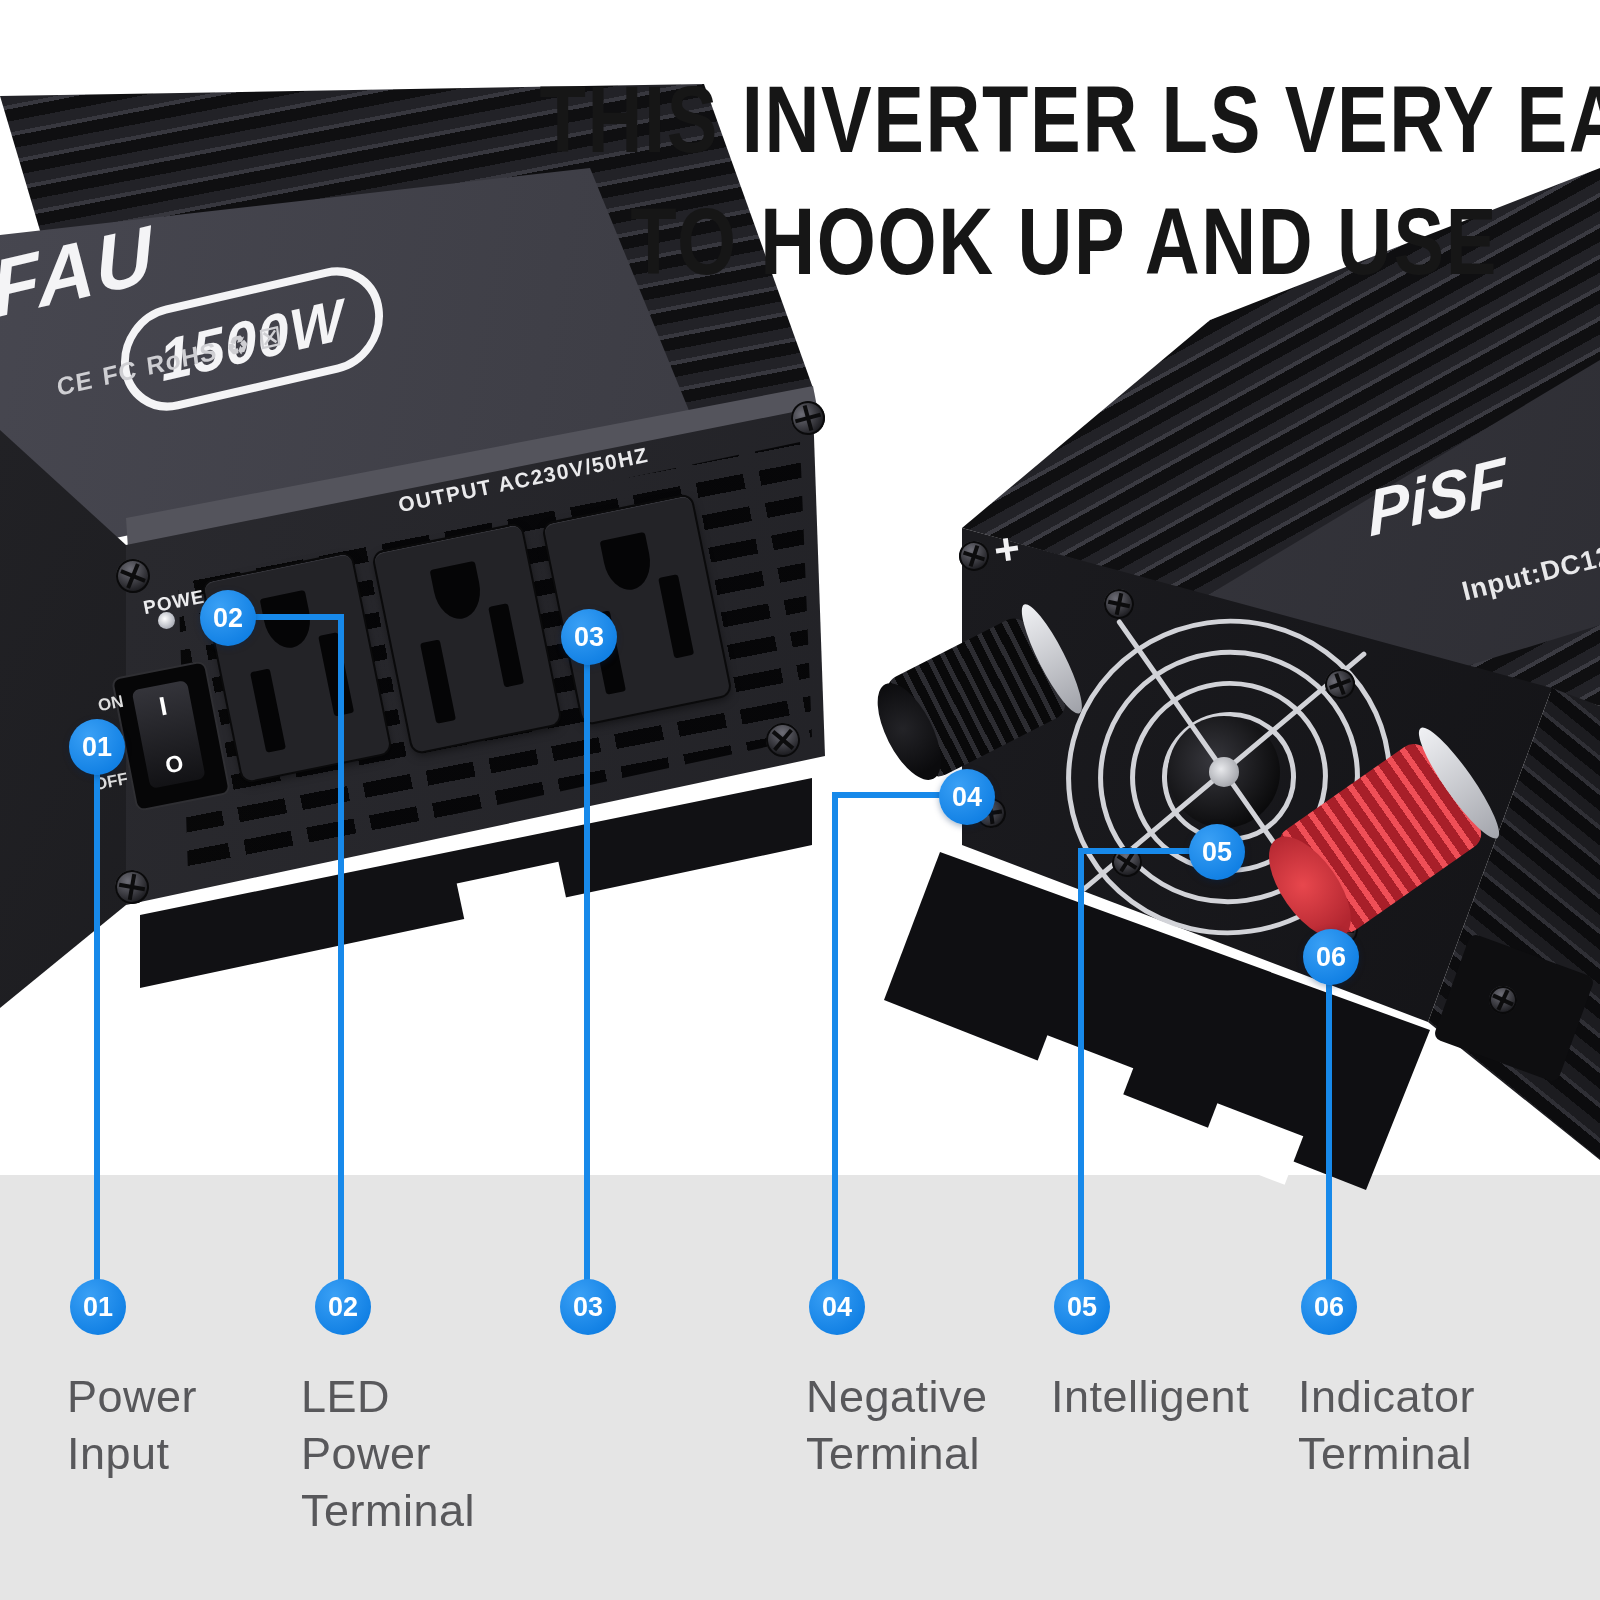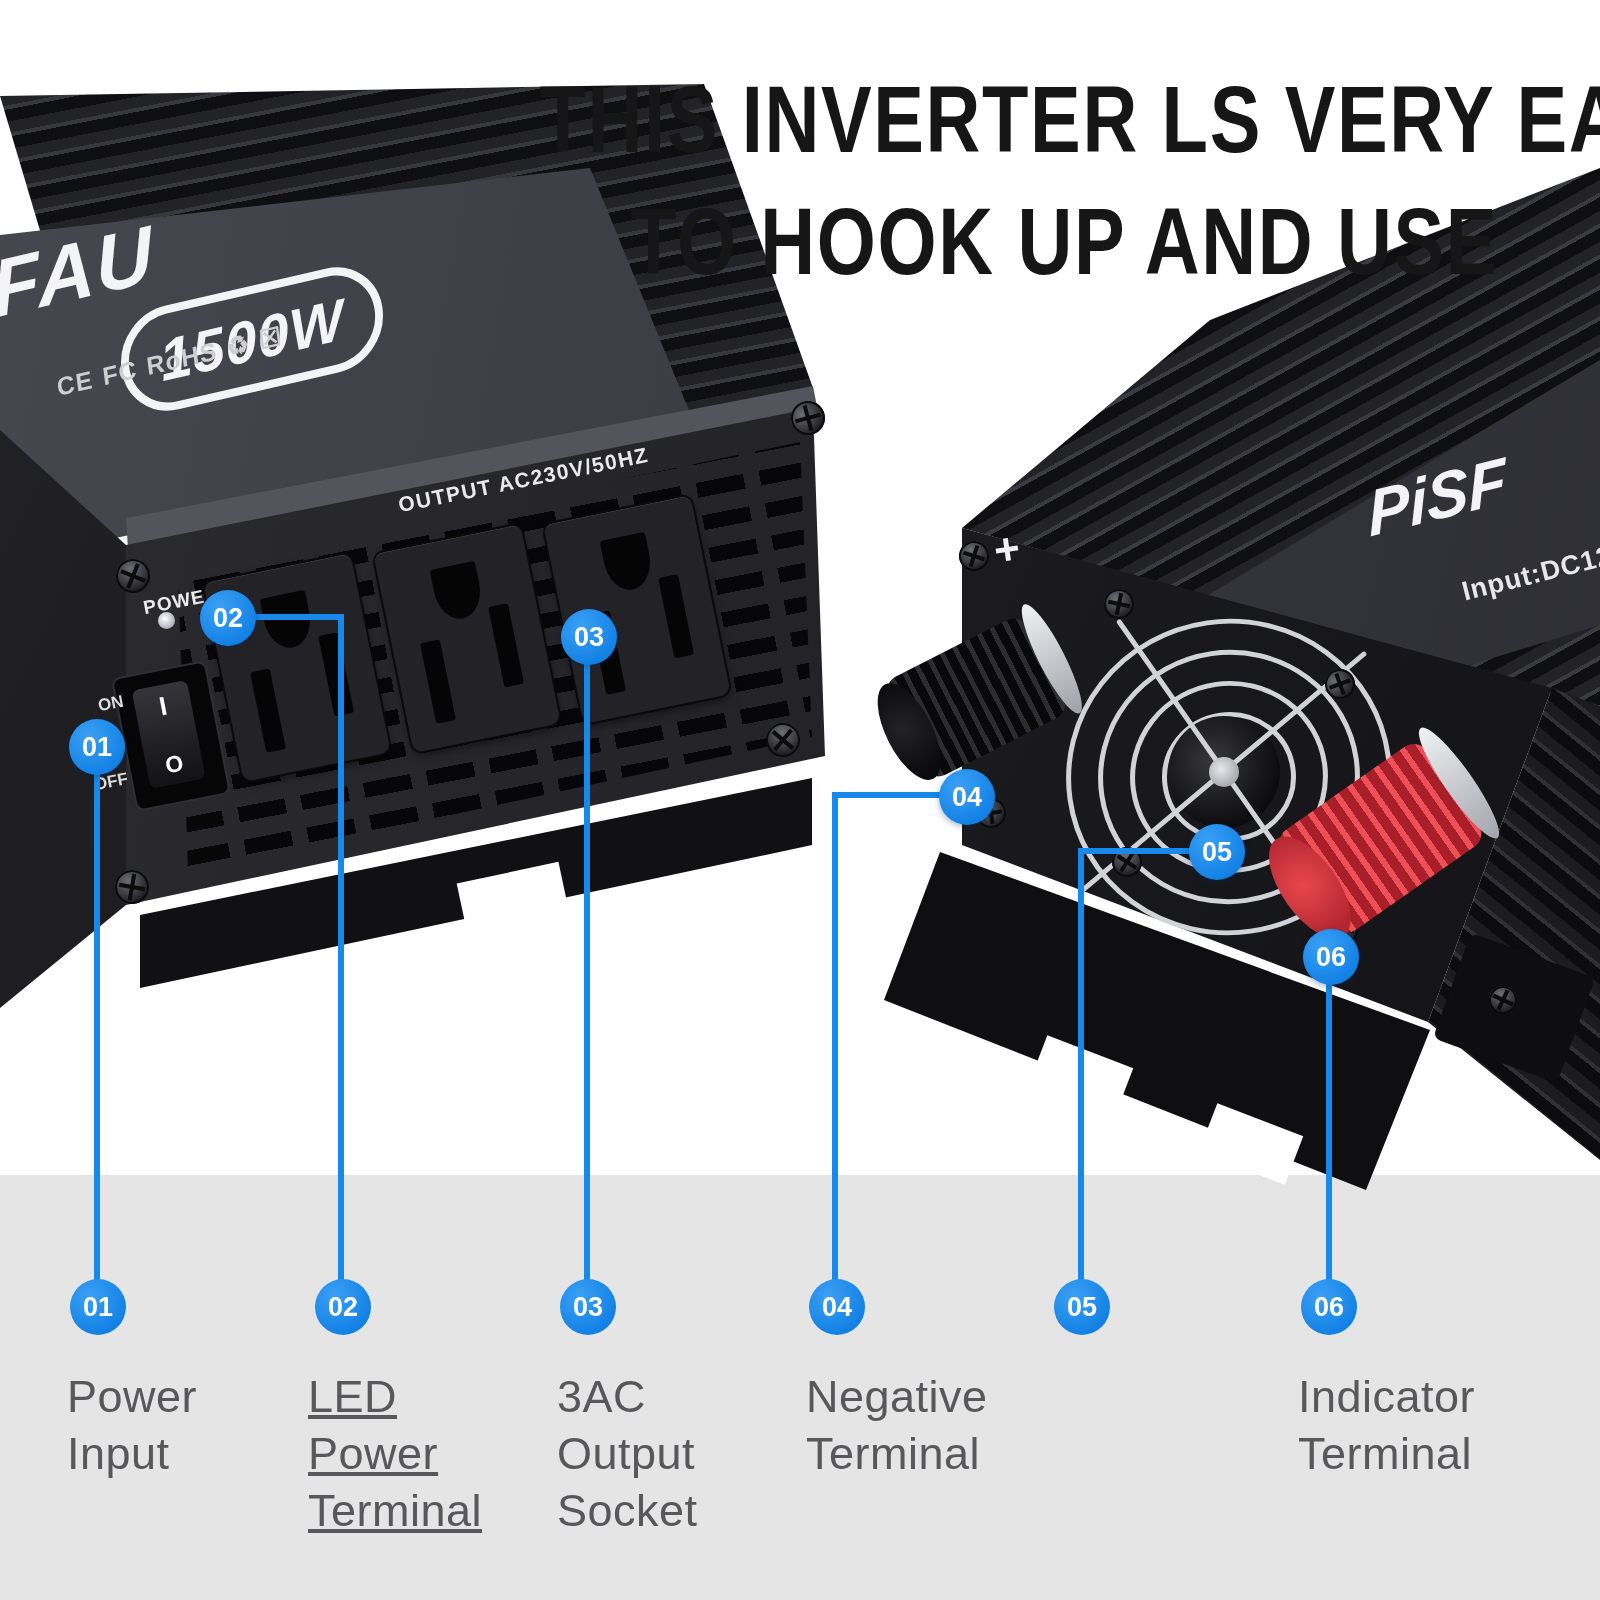--- a/index.html
+++ b/index.html
@@ -267,34 +267,30 @@
   <div class="lg-circle" style="left:315px;">02</div>
   <div class="lg-circle" style="left:560px;">03</div>
   <div class="lg-circle" style="left:809px;">04</div>
   <div class="lg-circle" style="left:1054px;">05</div>
   <div class="lg-circle" style="left:1301px;">06</div>
 
   <div class="lg-label" style="left:67px;">
     <div>Power</div>
     <div>Input</div>
   </div>
-  <div class="lg-label" style="left:308px;text-decoration:underline;">
+  <div class="lg-label" style="left:301px;">
     <div>LED</div>
     <div>Power</div>
     <div>Terminal</div>
   </div>
-  <div class="lg-label" style="left:557px;">
-    <div>3AC</div>
-    <div>Output</div>
-    <div>Socket</div>
-  </div>
   <div class="lg-label" style="left:806px;">
     <div>Negative</div>
     <div>Terminal</div>
   </div>
   <div class="lg-label" style="left:1051px;">
+    <div>Intelligent</div>
   </div>
   <div class="lg-label" style="left:1298px;">
     <div>Indicator</div>
     <div>Terminal</div>
   </div>
 
 </div>
 
 </body></html>

